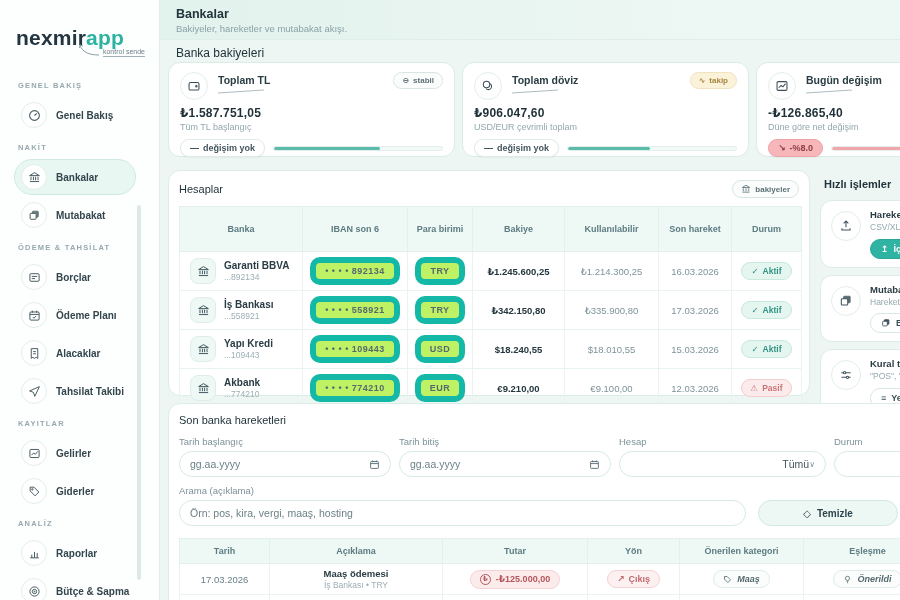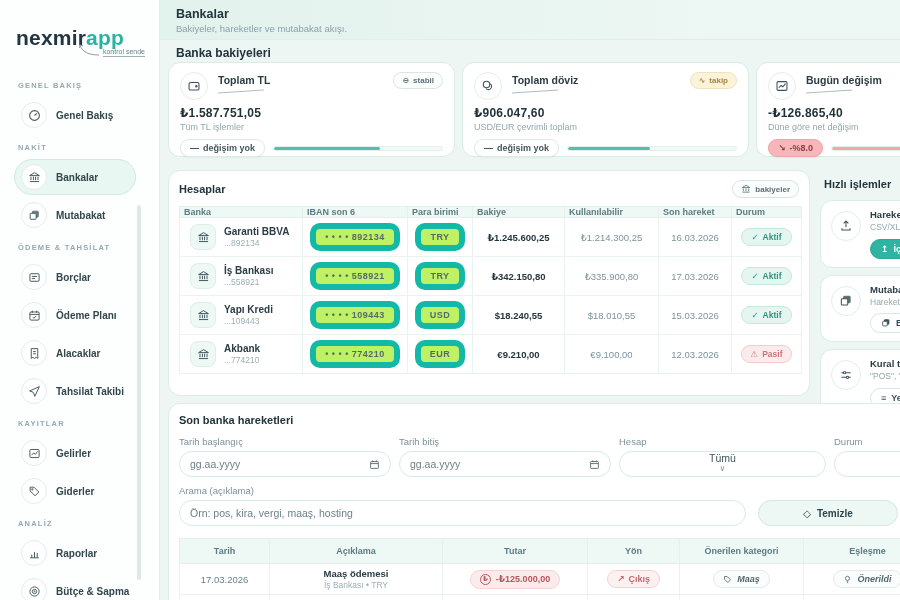--- a/index.html
+++ b/index.html
@@ -28,21 +28,21 @@
     display:flex; align-items:center; justify-content:center; color:#46595f; font-size:12px; flex:0 0 auto; }
   .nav-label { font-size:10px; font-weight:bold; color:#33454d; white-space:nowrap; }
   .side-scroll { position:absolute; left:137px; top:205px; width:4px; height:375px; background:#dde9e6; border-radius:3px; }
 
   
   .main { position:absolute; left:160px; top:0; width:935px; height:600px; }
   .page-header { height:40px; padding:7px 16px 0; border-bottom:1px solid #dfeeea;
     background:linear-gradient(90deg,#e2f2ed 0%,#edf7f3 60%); }
   .page-title { font-size:12.5px; font-weight:bold; color:#22343c; }
   .page-sub { font-size:9.5px; color:#8ba2a8; margin-top:2px; }
-  .section-title { font-size:12px; font-weight:bold; color:#22343c; }
+  .section-title { font-size:12px; font-weight:normal; color:#22343c; }
   .balances-title { position:absolute; top:46px; left:16px; }
 
   
   .cards-row { position:absolute; top:62px; left:8px; display:flex; gap:7px; }
   .bal-card { width:287px; height:95px; background:#fff; border:1px solid #d9ece6; border-radius:12px;
     padding:9px 11px 10px; position:relative; }
   .bal-top { display:flex; align-items:flex-start; }
   .bal-ico { width:28px; height:28px; border-radius:50%; border:1px solid #e2eeea;
     display:flex; align-items:center; justify-content:center; color:#3c4f57; margin-right:10px; flex:0 0 auto; }
   .bal-title { font-size:10.5px; font-weight:bold; color:#2a3c44; padding-top:2px; }
@@ -60,22 +60,22 @@
   .track { flex:1; height:5px; border-radius:3px; background:#f2faf8; border:1px solid #e2efeb; overflow:hidden; }
   .fill { height:100%; border-radius:3px; background:#5bbcab; }
   .fill.pink { background:#f0a6ab; }
 
   
   .accounts-card { position:absolute; top:170px; left:8px; width:642px; height:226px;
     background:#fff; border:1px solid #dcece7; border-radius:12px; padding:9px 10px; }
   .acc-head { display:flex; align-items:center; margin-bottom:8px; }
   .acc-table { border-collapse:collapse; table-layout:fixed; width:622px; border:1px solid #e3f0ec;
     border-radius:8px; }
-  .acc-table th { background:#eef8f5; font-size:9px; font-weight:bold; color:#5d7c82; padding:0 4px;
-    border:1px solid #e3f0ec; text-align:left; }
+  .acc-table th { background:#eef8f5; font-size:9px; font-weight:bold; color:#5d7c82; padding:17px 4px;
+    border:1px solid #e3f0ec; text-align:center; }
   .acc-table td { border:1px solid #e9f3f0; font-size:9.5px; color:#69808
 7; padding:5px 4px; text-align:center; height:39px; }
   .c-bank-cell { display:flex; align-items:center; gap:8px; padding-left:6px; text-align:left; }
   .bank-ico { width:26px; height:26px; border-radius:8px; background:#eef8f5; border:1px solid #ddeee9;
     display:flex; align-items:center; justify-content:center; color:#3f565e; flex:0 0 auto; }
   .b-name { font-size:10px; font-weight:bold; color:#2a3c44; }
   .b-sub { font-size:8.5px; color:#9cafb4; margin-top:1px; }
   .chip2 { display:inline-block; border:6px solid #14b8a6; background:#bef264; border-radius:10px;
     padding:3px 9px; font-size:9px; color:#55696f; font-weight:bold; letter-spacing:.5px; }
   .bold-val { font-weight:bold; color:#24363e; font-size:9.5px; }
@@ -103,21 +103,21 @@
   .movements-card { position:absolute; top:403px; left:8px; width:920px; height:290px;
     background:#fff; border:1px solid #dcece7; border-radius:12px; padding:10px; }
   .filters-row { display:flex; gap:8px; margin-top:10px; }
   .field label { display:block; font-size:9.5px; color:#7d929a; margin-bottom:4px; }
   .f-input { position:relative; display:flex; align-items:center; border:1px solid #d7eae4; border-radius:13px;
     height:26px; padding:0 10px; background:#fff; }
   .f-input input { border:none; outline:none; width:100%; font-size:10.5px; color:#43565d;
     font-family:"Liberation Sans","DejaVu Sans",sans-serif; background:transparent; }
   .f-input input::placeholder { color:#6c8187; }
   .f-input .suffix { margin-left:auto; color:#586d74; }
-  .sel { justify-content:flex-start; cursor:pointer;flex-direction:column; }
+  .sel { justify-content:flex-end; cursor:pointer; }
   .sel .sel-val { font-size:10.5px; color:#43565d; }
   .sel .chev { font-size:8px; color:#7d929a; }
   .w212 { width:212px; } .w207 { width:207px; }
   .search-row { display:flex; gap:12px; margin-top:8px; align-items:flex-end; }
   .search-wrap { width:567px; }
   .clear-btn { width:140px; height:26px; border-radius:13px; background:#edf7f4; border:1px solid #d3e8e2;
     display:flex; align-items:center; justify-content:center; gap:6px; font-size:10px; font-weight:bold;
     color:#2c444c; cursor:pointer; }
 
   .mov-table { border-collapse:collapse; table-layout:fixed; width:752px; margin-top:12px; border:1px solid #e3f0ec; }
@@ -281,21 +281,21 @@
         <div class="bal-title-wrap">
           <div class="bal-title">Toplam TL</div>
           <i class="swoosh"></i>
         </div>
         <span class="chip">
             <i>⊖</i>
             <span>stabil</span>
           </span>
       </div>
       <div class="bal-amount">₺1.587.751,05</div>
-      <div class="bal-sub">Tüm TL işlemler</div>
+      <div class="bal-sub">Tüm TL başlangıç</div>
       <div class="bal-foot">
         <span class="pill">
             <i>—</i>
             <span>değişim yok</span>
           </span>
         <div class="track">
             <div class="fill" style="width:63%"></div>
           </div>
       </div>
     </div>

